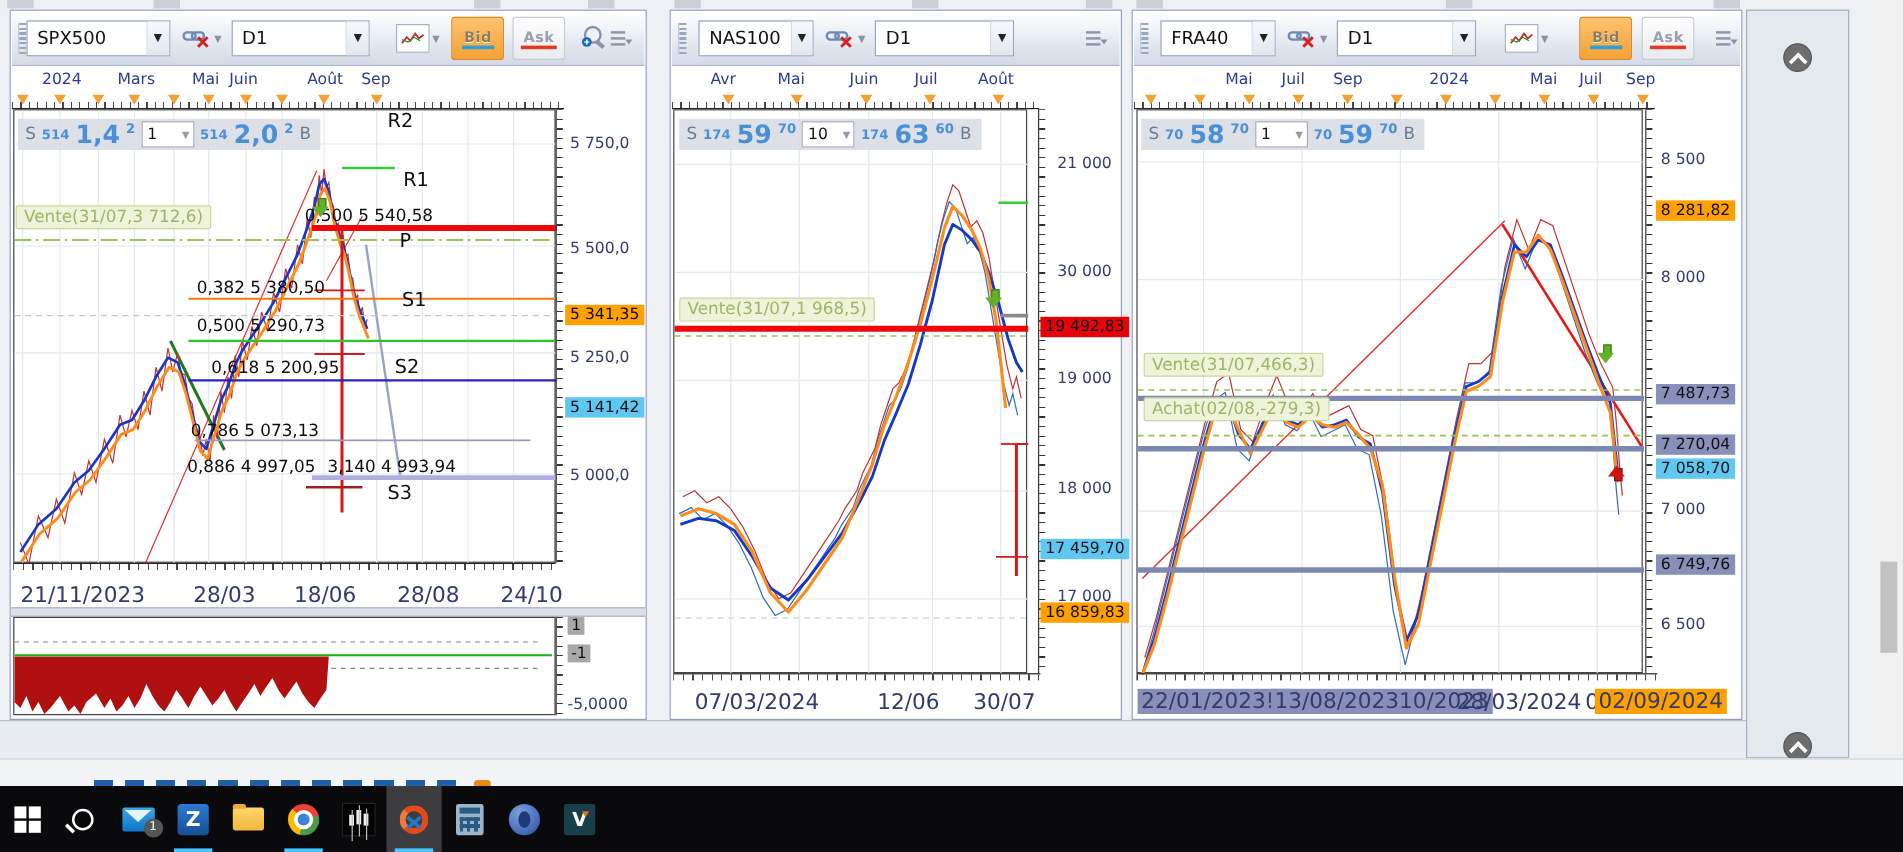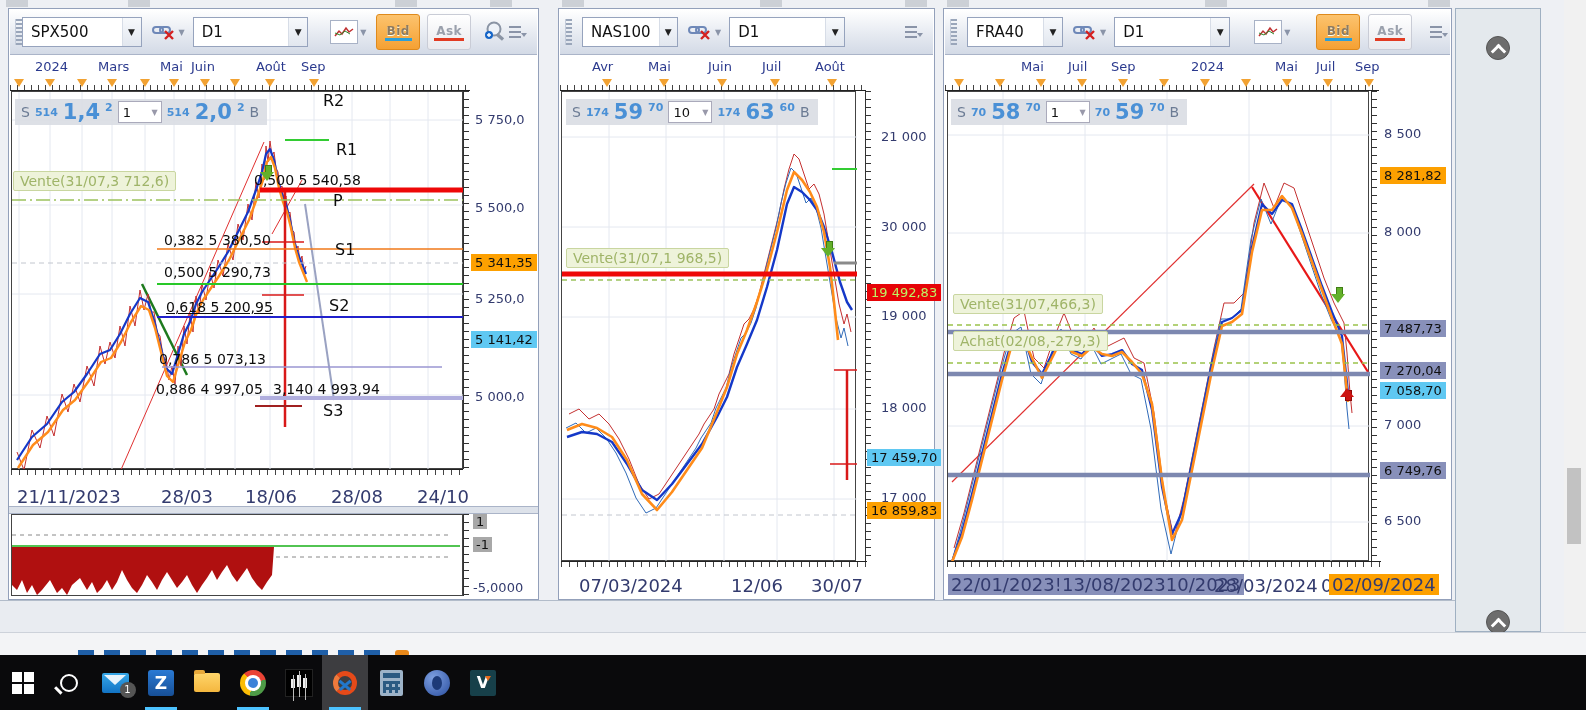--- a/index.html
+++ b/index.html
@@ -32,21 +32,21 @@
   .xruler{position:absolute;height:10px;border-top:1px solid #222;
           background:repeating-linear-gradient(90deg,#444 0 1px,transparent 1px 8px);background-size:100% 5px;background-repeat:no-repeat;}
   .plot{position:absolute;background:#fff;border:1px solid #444;box-sizing:border-box;}
   .plot svg{position:absolute;left:0;top:0;}
   .yscale{position:absolute;width:9px;border-left:1px solid #333;
           background:repeating-linear-gradient(180deg,#333 0 1px,transparent 1px 8px);background-size:5px 100%;background-repeat:no-repeat;}
   .ytick{position:absolute;font-size:13px;color:#333b6e;white-space:nowrap;}
   .badge{position:absolute;font-size:13px;padding:1px 4px;white-space:nowrap;color:#101010;}
   .b-orange{background:#fda000;}
   .b-cyan{background:#5fc8f2;}
-  .b-red{background:#e60307;color:#bef264;margin-top:20px;}
+  .b-red{background:#e60307;color:#0f172a;}
   .b-slate{background:#8890ba;}
   .xlab{position:absolute;font-size:18px;color:#333b6e;white-space:nowrap;}
   .xlab.hl-slate{background:#8890ba;padding:0 3px;}
   .xlab.hl-orange{background:#fda000;padding:0 3px;}
   
   .tag{position:absolute;background:#eef3da;border:1px solid #c9d6a0;color:#9fb468;font-size:14px;padding:1px 6px;border-radius:2px;white-space:nowrap;}
   
   .ticket{position:absolute;display:flex;align-items:center;background:rgba(216,220,226,.88);padding:2px 8px 2px 6px;gap:5px;}
   .ticket .ts{font-size:14px;color:#6b7b94;}
   .ticket .tsz{font-size:11px;color:#4a90d6;font-weight:bold;}
@@ -275,21 +275,21 @@
   <div class="tag" style="left:4px;top:162px;">Vente(31/07,3 712,6)</div>
   <div class="anno" style="left:245px;top:163px;">0,500 5 540,58</div>
   <div class="pivot" style="left:314px;top:82px;">R2</div>
   <div class="pivot" style="left:327px;top:131px;">R1</div>
   <div class="pivot" style="left:324px;top:182px;">P</div>
   <div class="pivot" style="left:326px;top:231px;">S1</div>
   <div class="pivot" style="left:320px;top:287px;">S2</div>
   <div class="pivot" style="left:314px;top:392px;">S3</div>
   <div class="anno" style="left:155px;top:223px;">0,382 5 380,50</div>
   <div class="anno" style="left:155px;top:255px;">0,500 5 290,73</div>
-  <div class="anno" style="left:157px;top:290px;text-decoration:underline;">0,618 5 200,95</div>
+  <div class="anno" style="left:167px;top:290px;">0,618 5 200,95</div>
   <div class="anno" style="left:150px;top:342px;">0,786 5 073,13</div>
   <div class="anno" style="left:147px;top:372px;">0,886 4 997,05</div>
   <div class="anno" style="left:264px;top:372px;">3,140 4 993,94</div>
   <div class="arr-dn" style="left:258px;top:168px;">
       <i></i>
       <s></s>
     </div>
 
   <div class="yscale" style="left:454px;top:82px;height:378px;"></div>
   <span class="ytick" style="left:466px;top:103px;">5 750,0</span>

